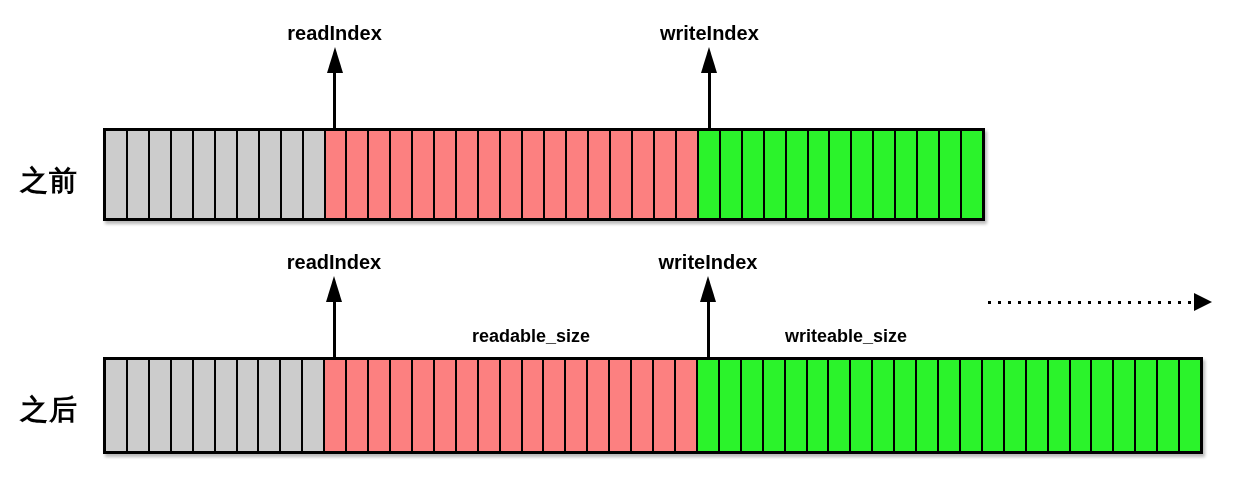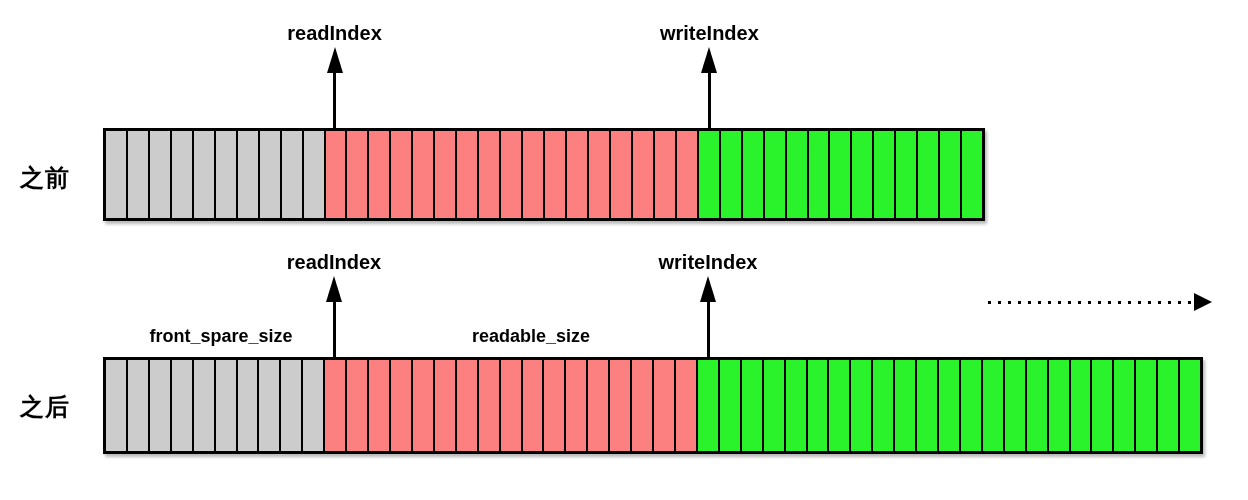--- a/index.html
+++ b/index.html
@@ -8,21 +8,21 @@
     width:1248px;height:500px;
     background:#ffffff;
     overflow:hidden;
     font-family:"Liberation Sans", sans-serif;
     color:#000;
   }
   .row{position:absolute;inset:0;}
   
   .side-label{
     position:absolute;left:20px;
-    font-size:24px;font-weight:bold;letter-spacing:1px;
+    font-size:28px;font-weight:bold;letter-spacing:1px;
   }
   .row1 .side-label{top:162px;}
   .row2 .side-label{top:391px;}
   
   .bar{
     position:absolute;
     display:flex;
     border:3px solid #000;
     box-sizing:border-box;
     background:#fff;
@@ -199,22 +199,22 @@
     <div class="pointer" style="left: 334px;">
       <div class="pointer-label">readIndex</div>
       <div class="pointer-head"></div>
       <div class="pointer-shaft"></div>
     </div>
     <div class="pointer" style="left: 708px;">
       <div class="pointer-label">writeIndex</div>
       <div class="pointer-head"></div>
       <div class="pointer-shaft"></div>
     </div>
-    <div class="seg-label s0">front_spare_size</div>
     <div class="seg-label s1">readable_size</div>
+    <div class="seg-label s2">writeable_size</div>
   </div>
 
   <div class="dotted-arrow">
     <div class="line"></div>
     <div class="head"></div>
   </div>
 
 </div>
 
 </body></html>

